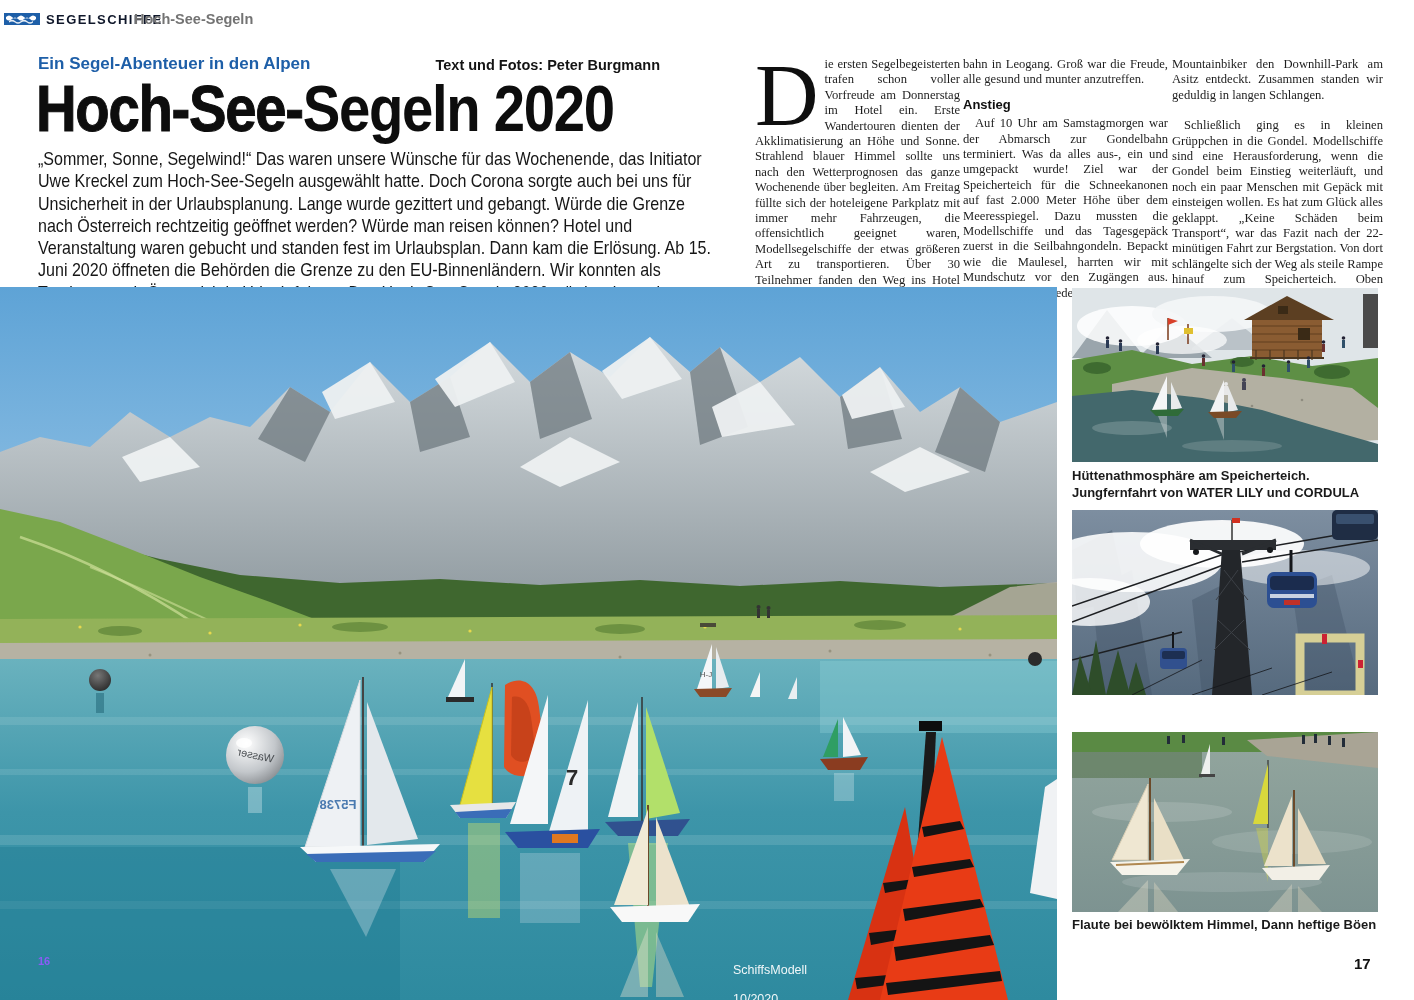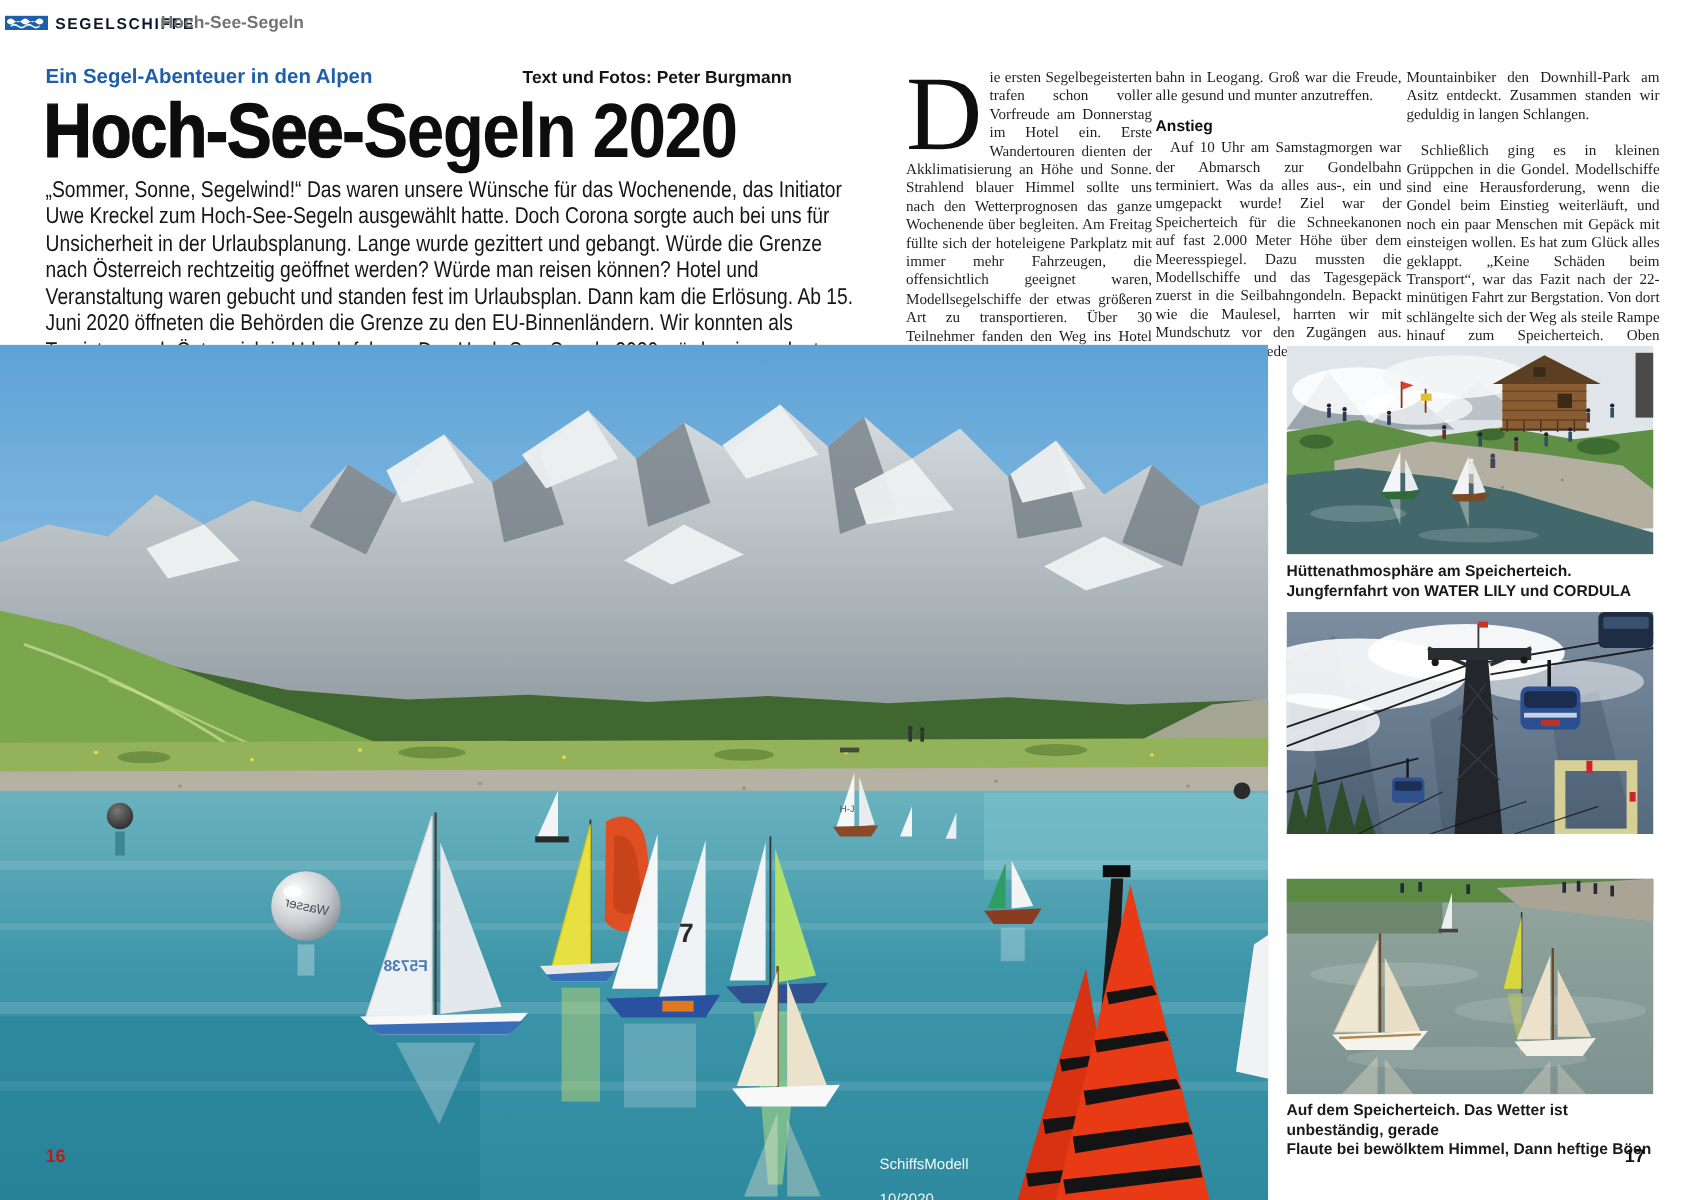--- a/index.html
+++ b/index.html
@@ -62,21 +62,21 @@
   #photo2 { left:1072px; top:510px; width:306px; height:185px; }
   #photo3 { left:1072px; top:732px; width:306px; height:180px; }
   .photo svg { display:block; width:100%; height:100%; }
   
   .caption {
     position:absolute; left:1072px; width:306px; text-align:left;
     font-weight:700; font-size:13px; line-height:16.5px; color:#1a1a1a;
   }
   #cap1 { top:468px; } #cap2 { top:700px; } #cap3 { top:917px; }
   
-  .folio-left  { position:absolute; left:38px;  top:955px; font-size:15px; font-weight:700; color:#b91c1c; }
+  .folio-left  { position:absolute; left:38px;  top:955px; font-size:11px; font-weight:700; color:#8b5cf6; }
   .folio-right { position:absolute; left:1354px; top:955px; font-size:15px; font-weight:700; color:#111; }
   .credit {
     position:absolute; left:733px; top:963px; font-size:12.5px; color:rgba(255,255,255,0.93);
     display:flex; gap:15px;flex-direction:column;
   }
 </style>
 </head>
 <body>
 
 <div id="page">
@@ -556,21 +556,20 @@
         <polygon points="226,76 254,132 226,132" fill="#e6dbc2"></polygon>
         <polygon points="190,136 258,133 247,148 200,148" fill="#f2efe6"></polygon>
         <g opacity="0.35">
           <polygon points="220,152 196,180 220,180" fill="#ece2cb"></polygon>
           <polygon points="226,154 250,180 226,180" fill="#e6dbc2"></polygon>
         </g>
       </g>
     </svg>
   </figure>
   <figcaption class="caption" id="cap3">
-    <div>Auf dem Speicherteich. Das Wetter ist unbeständig, gerade</div>
     <div>Flaute bei bewölktem Himmel, Dann heftige Böen</div>
   </figcaption>
 
   <div class="folio-left">16</div>
   <div class="credit">
     <span>SchiffsModell</span>
     <span>10/2020</span>
   </div>
   <div class="folio-right">17</div>
 

